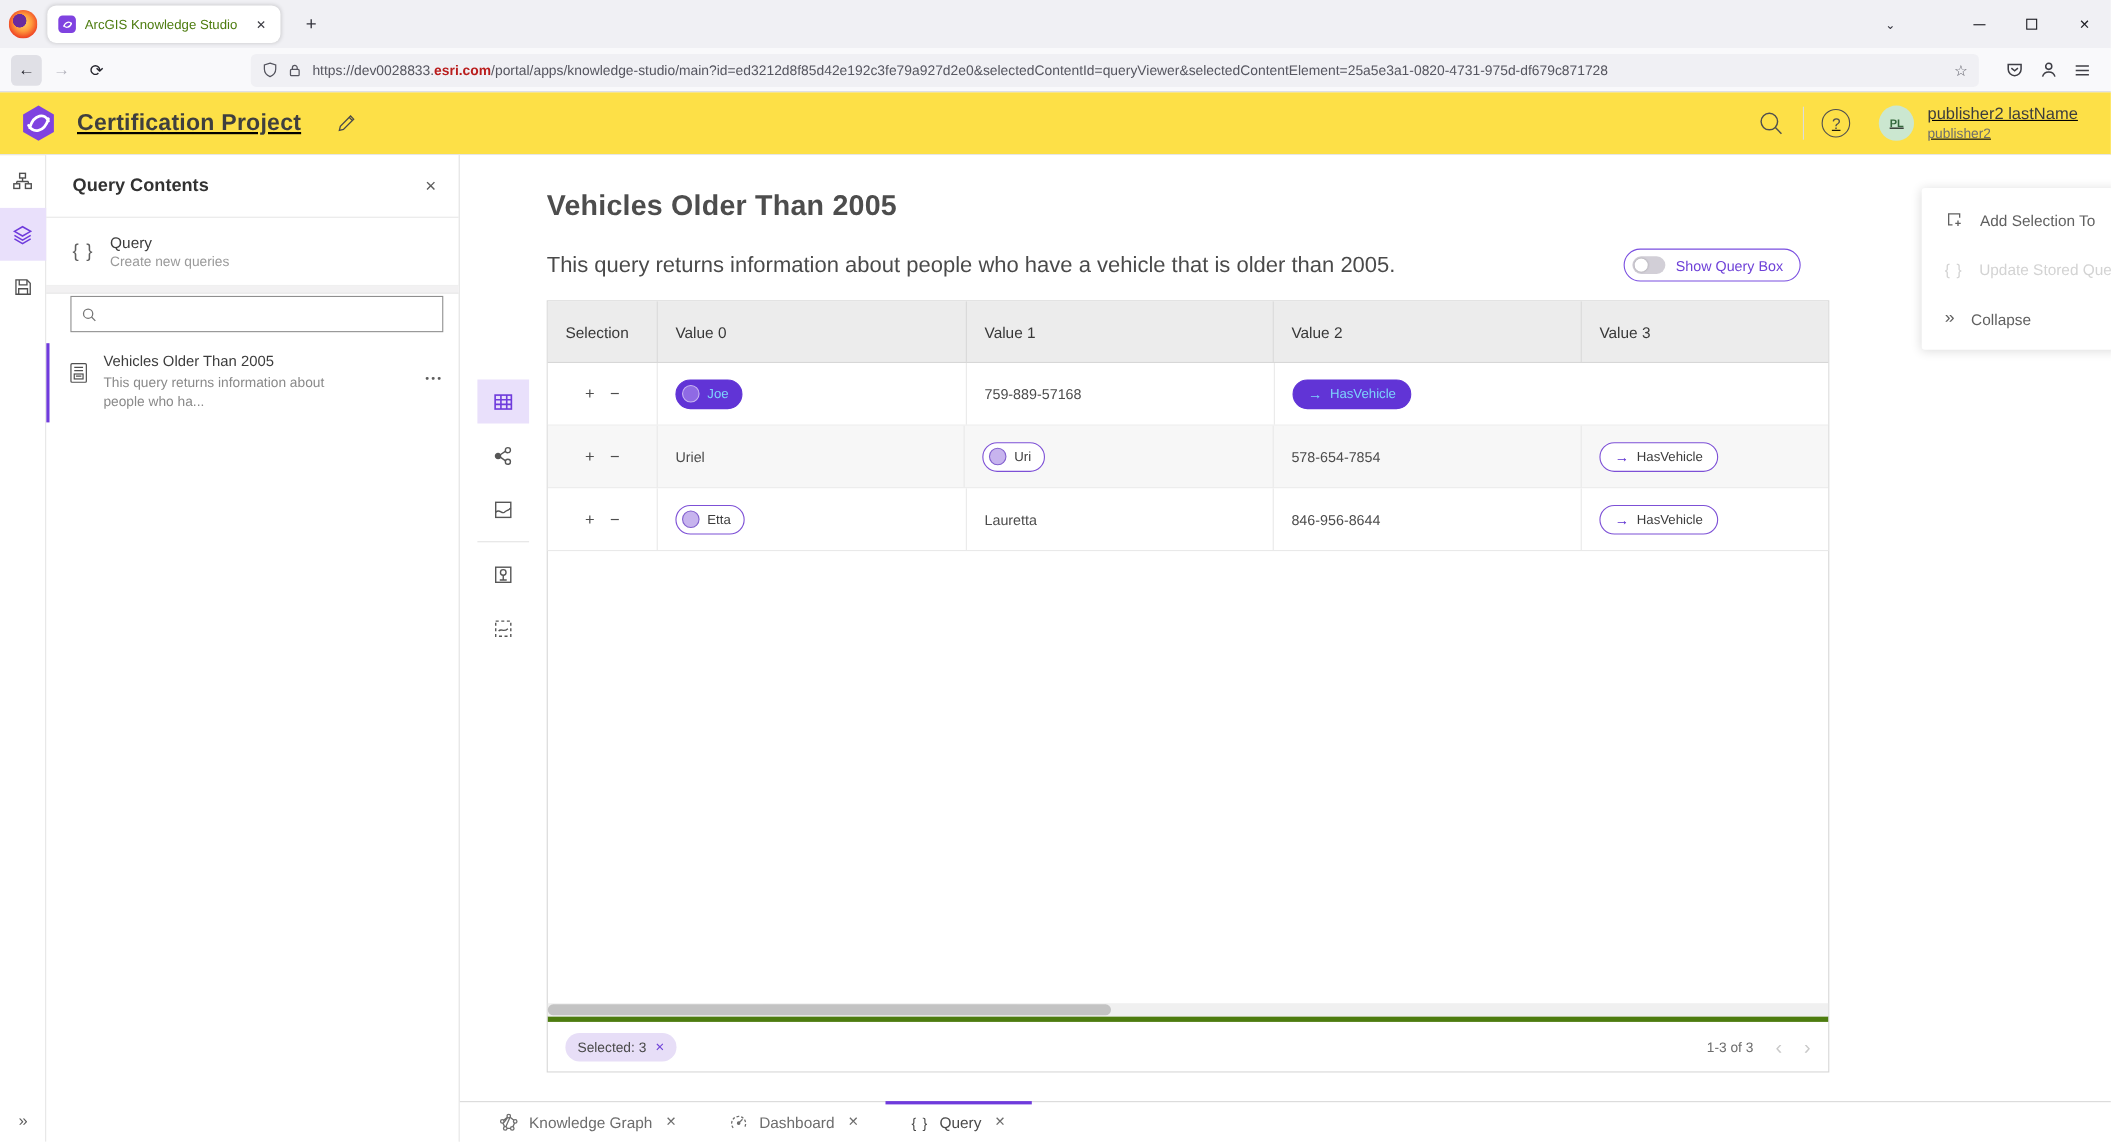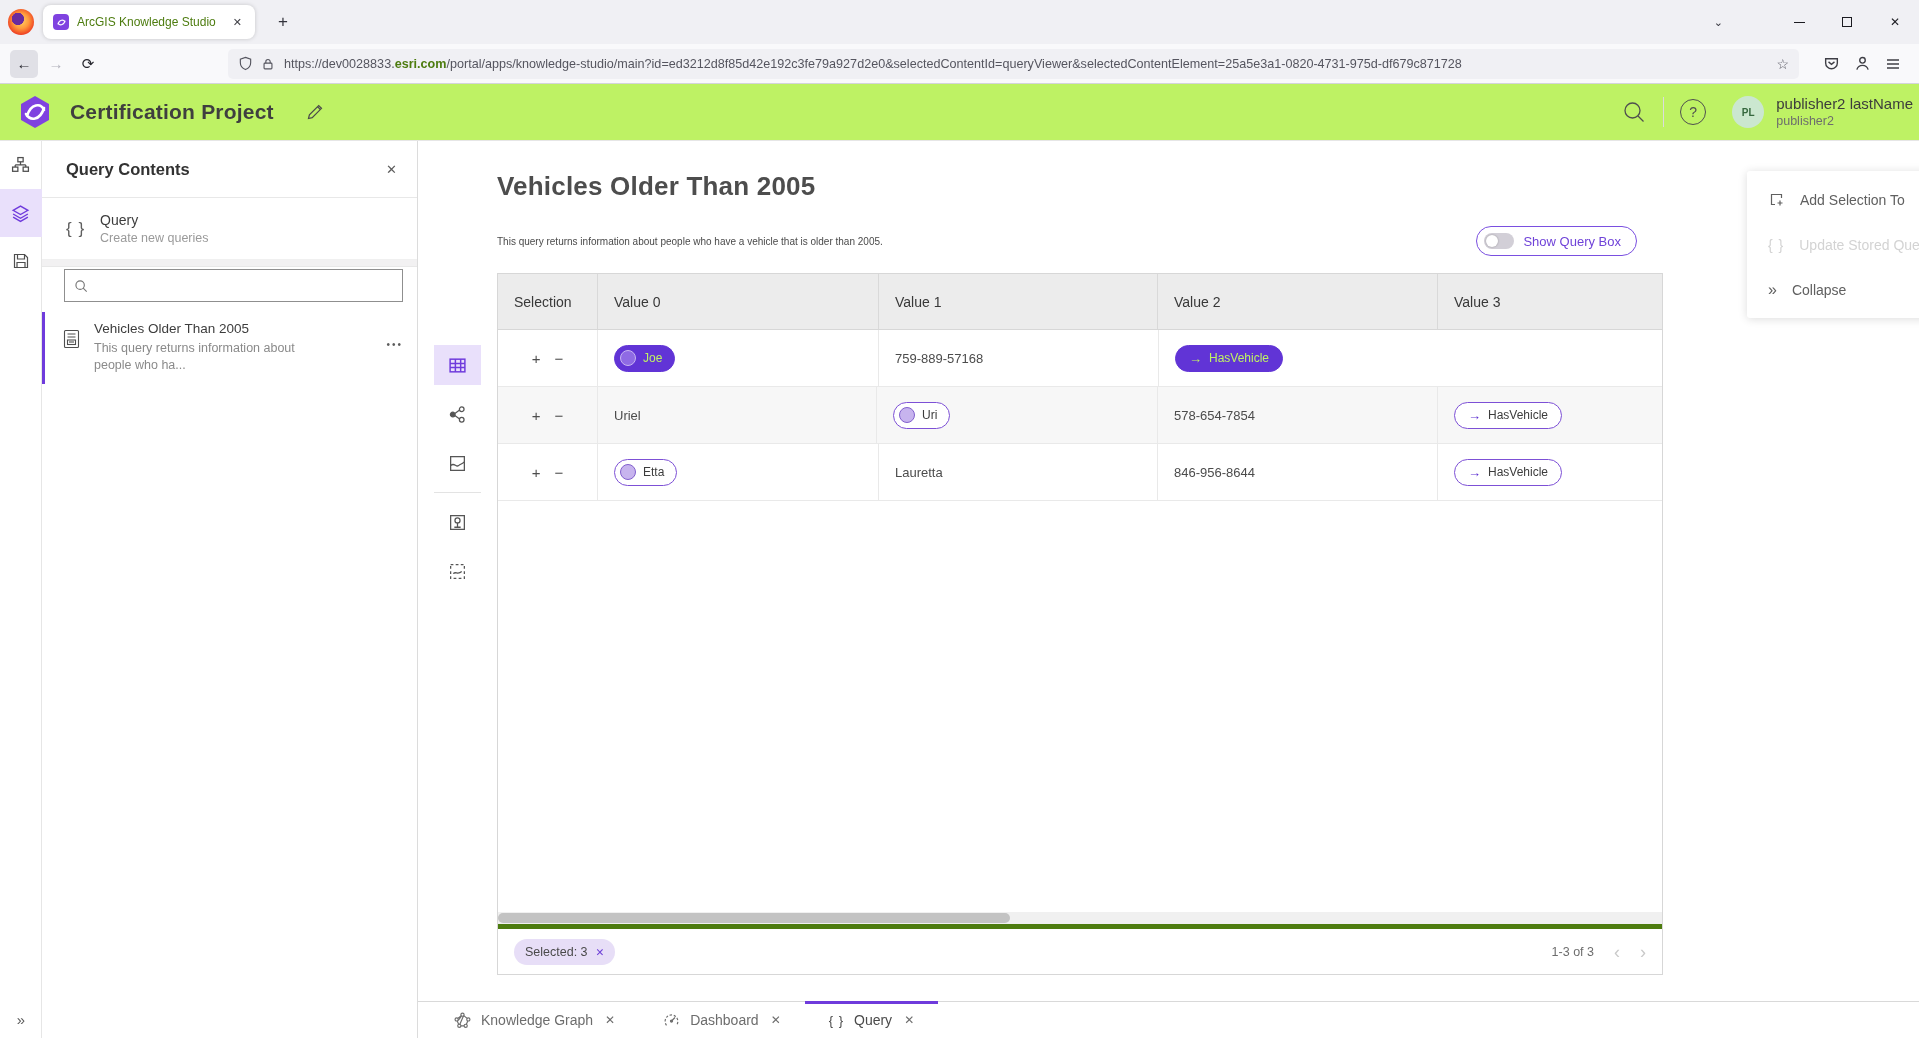--- a/index.html
+++ b/index.html
@@ -25,26 +25,26 @@
 
   .ff-toolbar { height:40px; background:#f9f9fb; border-bottom:1px solid #d4d4da; display:flex; align-items:center; padding:0 10px; }
   .navbtn { width:28px; height:28px; border-radius:5px; display:flex; align-items:center; justify-content:center;
     font-size:15px; color:#26262e; margin-right:4px; }
   .navbtn.back { background:#e0e0e6; }
   .navbtn.fwd { color:#b3b3bc; }
   .urlbar { height:30px; background:#f0f0f4; border-radius:5px; flex:1; margin-left:122px; margin-right:24px;
     display:flex; align-items:center; padding:0 10px; min-width:0; }
   .urlbar svg { flex:0 0 auto; }
   .urltext { font-size:12.6px; color:#55555f; margin-left:9px; white-space:nowrap; overflow:hidden; flex:1; }
-  .urltext b { color:#4d7c0f; font-weight:700; }
+  .urltext b { color:#b91c1c; font-weight:700; }
   .star { color:#55555f; font-size:14px; margin-left:8px; }
   .ff-right { display:flex; align-items:center; gap:14px; padding-right:8px; color:#3f3f46; }
 
   
-  .app-header { height:57px; background:#bef264; border-bottom:1px solid #e6e6e6; display:flex; align-items:center; padding:0 6px 0 18px; }
+  .app-header { height:57px; background:#fde047; border-bottom:1px solid #e6e6e6; display:flex; align-items:center; padding:0 30px 0 18px;text-decoration:underline; }
   .app-logo { width:34px; height:34px; flex:0 0 auto; }
   .app-title { font-size:21px; color:#3f3f3f; font-weight:600; margin-left:18px; letter-spacing:.2px; }
   .edit-pencil { margin-left:32px; color:#4a4a4a; }
   .hdr-right { margin-left:auto; display:flex; align-items:center; }
   .hdr-ico { width:34px; height:34px; display:flex; align-items:center; justify-content:center; color:#4f4f4f; }
   .hdr-div { width:1px; height:30px; background:#dcdcdc; margin:0 12px; }
   .qmark { width:26px; height:26px; border-radius:50%; border:1.4px solid #4f4f4f; display:flex; align-items:center; justify-content:center; font-size:14px; }
   .avatar { width:32px; height:32px; border-radius:50%; background:#cbe7d0; color:#35683e; font-size:10px; font-weight:700;
     display:flex; align-items:center; justify-content:center; margin:0 12px 0 22px; }
   .user-block { line-height:1.25; }
@@ -80,42 +80,42 @@
   
   .main { flex:1; display:flex; flex-direction:column; position:relative; background:#fff; }
   .vtoolbar { position:absolute; left:16px; top:204px; width:47px; display:flex; flex-direction:column; align-items:center; }
   .vt-btn { width:47px; height:40px; display:flex; align-items:center; justify-content:center; color:#565656; margin-bottom:9px; }
   .vt-btn.sel { background:#e9e0fb; color:#6f3bdc; }
   .vt-div { width:47px; height:1px; background:#e3e3e3; margin:0 0 9px; }
 
   .main-body { flex:1; padding-left:79px; }
   .page-title { margin-top:30px; font-size:26px; font-weight:600; color:#4d4d4d; letter-spacing:.2px; }
   .desc-row { width:1166px; display:flex; align-items:center; margin-top:24px; }
-  .page-desc { font-size:10px; color:#4a4a4a; }
+  .page-desc { font-size:20px; color:#4a4a4a; }
   .sqb-btn { margin-left:auto; margin-right:26px; height:30px; border:1px solid #7a4fe0; border-radius:16px;
     display:flex; align-items:center; gap:9px; padding:0 15px 0 7px; background:#fff; }
   .switch { width:30px; height:16px; background:#d2cfd7; border-radius:9px; position:relative; }
   .switch::after { content:""; position:absolute; left:2px; top:2px; width:12px; height:12px; background:#fff; border-radius:50%; box-shadow:0 0 2px rgba(0,0,0,.3); }
   .sqb-label { font-size:13px; color:#6f42d8; }
 
   .tablebox { width:1166px; margin-top:17px; border:1px solid #d7d7d7; height:702px; display:flex; flex-direction:column; }
   .thead { display:flex; height:56px; background:#ececec; border-bottom:1px solid #d7d7d7; }
   .th { font-size:14px; color:#383838; display:flex; align-items:center; padding-left:16px; border-right:1px solid #d9d9d9; }
   .th:last-child, .tcell:last-child { border-right:none; }
   .c1 { width:100px; } .c2 { width:281px; } .c3 { width:279px; } .c4 { width:280px; } .c5 { flex:1; }
   .trow { display:flex; height:57px; border-bottom:1px solid #e9e9e9; background:#fff; }
   .trow.alt { background:#f7f7f7; }
   .tcell { display:flex; align-items:center; padding-left:16px; border-right:1px solid #e9e9e9; font-size:13px; color:#4c4c4c; }
   .tcell.c1 { justify-content:center; padding-left:0; gap:14px; }
   .op { font-size:15px; color:#4d4d4d; cursor:default; }
 
   .pill { display:inline-flex; align-items:center; height:27px; border-radius:14px; font-size:12px; gap:7px; }
   .pill.ent { padding:0 12px 0 5px; }
   .pill.rel { padding:0 13px; }
-  .pill.sel { background:#6134d6; color:#bef264; border:1.5px solid #6134d6; }
+  .pill.sel { background:#6134d6; color:#7dd3fc; border:1.5px solid #6134d6; }
   .pill.unsel { background:#fff; color:#3c3c3c; border:1.5px solid #7d50d6; }
   .dot { width:16px; height:16px; border-radius:50%; }
   .pill.sel .dot { background:#8f6ae4; border:1.6px solid #c8b5f1; }
   .pill.unsel .dot { background:#c7b4ee; border:1.6px solid #8260ce; }
   .arr { font-size:13px; }
   .pill.unsel .arr { color:#5b2ed0; }
 
   .tb-space { flex:1; }
   .hscroll { height:12px; background:#f0f0f0; position:relative; }
   .hscroll .thumb { position:absolute; left:0; top:1px; height:10px; width:44%; background:#c3c3c3; border-radius:5px; }

